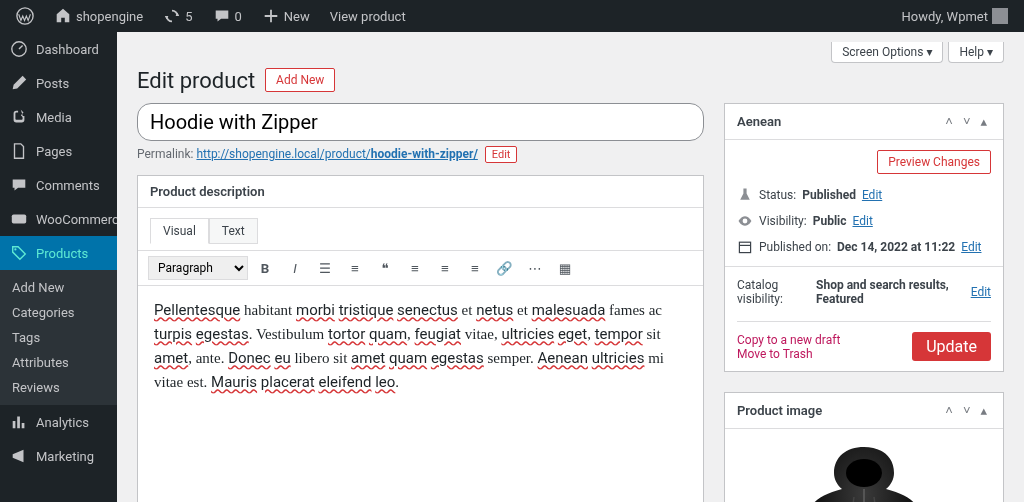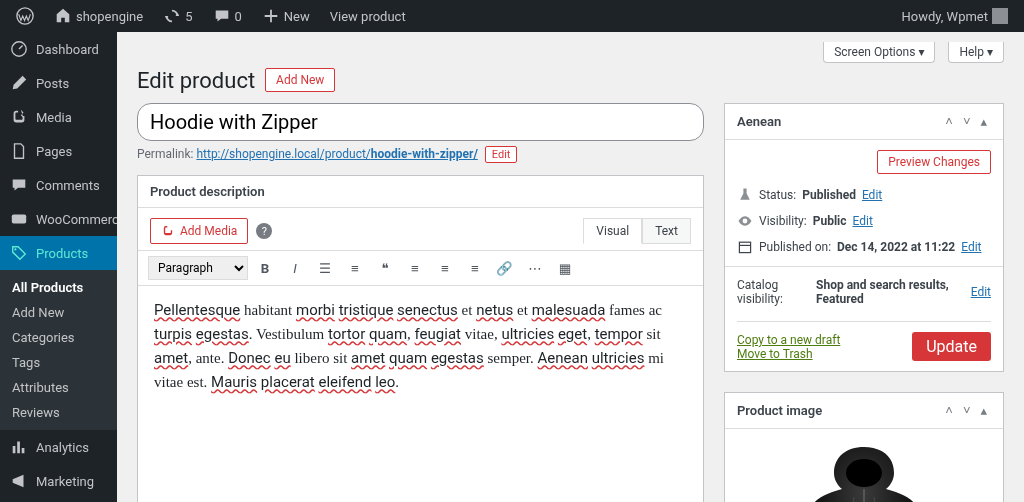--- a/index.html
+++ b/index.html
@@ -12,21 +12,21 @@
 .main{display:flex;height:calc(100vh - 32px)}
 .sidebar{width:117px;background:#1d2327;color:#c3c4c7;flex-shrink:0;overflow-y:auto}
 .menu-item{display:flex;align-items:center;gap:8px;padding:8px 10px;cursor:pointer;font-size:13px;position:relative}
 .menu-item.current{background:#0073aa;color:#5eead4}
 .menu-item.current::after{content:"";position:absolute;right:-8px;top:50%;margin-top:-8px;border:8px solid transparent;border-right-color:#f0f0f1}
 .menu-item .ic{width:18px;height:18px;fill:currentColor;flex-shrink:0}
 .submenu{background:#2c3338;padding:5px 0}
 .submenu-item{padding:5px 12px;cursor:pointer;font-size:13px}
 .submenu-item.current{color:#fff;font-weight:600}
 .content{flex:1;padding:10px 20px;overflow-y:auto}
-.screen-meta{display:flex;justify-content:flex-end;gap:13px;margin-bottom:5px}
+.screen-meta{display:flex;justify-content:flex-end;gap:5px;margin-bottom:5px}
 .screen-btn{background:#fff;border:1px solid #c3c4c7;border-top:0;padding:3px 10px;font-size:12px;cursor:pointer;border-radius:0 0 4px 4px}
 .page-header{display:flex;align-items:flex-start;gap:10px;margin-bottom:10px}
 .page-header h1{font-size:22px;font-weight:400;color:#1d2327}
 .page-header .btn-outline{border:1px solid #d63638;color:#d63638;padding:4px 10px;border-radius:2px;cursor:pointer;font-size:12px;background:#fff}
 .cols{display:flex;gap:20px}
 .col-main{flex:1}
 .col-side{width:280px;flex-shrink:0}
 .title-input{width:100%;font-size:20px;padding:6px 12px;border:1px solid #8c8f94;border-radius:14px;background:#fff;margin-bottom:6px}
 .permalink{font-size:12px;margin-bottom:14px;color:#646970}
 .permalink a{color:#2271b1;text-decoration:underline}
@@ -46,21 +46,21 @@
 .tinymce-bar select{font-size:12px;padding:3px 5px;border:1px solid #dcdcde;min-width:100px}
 .tinymce-bar button{width:26px;height:26px;border:none;background:transparent;cursor:pointer;color:#50575e;display:flex;align-items:center;justify-content:center}
 .editor-body{min-height:220px;padding:12px 16px;font-family:Georgia,serif;font-size:15px;line-height:1.6;color:#1d2327;border-top:1px solid #dcdcde}
 .editor-body .u{text-decoration:underline;text-decoration-color:#d63638;text-decoration-style:wavy}
 .help-ic{width:16px;height:16px;border-radius:50%;background:#787c82;color:#fff;display:inline-flex;align-items:center;justify-content:center;font-size:11px}
 .publish-row{padding:5px 0;font-size:12px;display:flex;align-items:center;gap:6px}
 .publish-row .ic{width:16px;height:16px;fill:#8c8f94}
 .publish-row a{color:#2271b1;text-decoration:underline;cursor:pointer}
 .preview-btn{float:right;border:1px solid #d63638;color:#d63638;padding:4px 10px;border-radius:2px;cursor:pointer;font-size:12px;background:#fff;margin-bottom:8px}
 .publish-actions{display:flex;justify-content:space-between;align-items:flex-end;margin-top:10px;padding-top:10px;border-top:1px solid #dcdcde}
-.publish-actions a{color:#4d7c0f;text-decoration:underline;font-size:12px;display:block;cursor:pointer}
+.publish-actions a{color:#be185d;font-size:12px;display:block;cursor:pointer}
 .update-btn{background:#d63638;color:#fff;border:none;padding:5px 14px;border-radius:3px;cursor:pointer;font-size:16px}
 .product-img{display:flex;justify-content:center;padding:10px}
 .hoodie{width:160px;height:180px}
 hr.sep{border:0;border-top:1px solid #dcdcde;margin:6px -12px}
 </style>
 </head>
 <body>
 
 <div class="topbar">
   <div class="topbar-left">
@@ -148,21 +148,20 @@
         <span>WooCommerce</span>
       </div>
     <div class="menu-item current">
         <svg class="ic" viewBox="0 0 20 20">
           <path d="M3 3h6l8 8-6 6-8-8z" fill="none" stroke="currentColor" stroke-width="1.5"></path>
           <circle cx="6" cy="6" r="1.2"></circle>
         </svg>
         <span>Products</span>
       </div>
     <div class="submenu">
-      <div class="submenu-item current">All Products</div>
       <div class="submenu-item">Add New</div>
       <div class="submenu-item">Categories</div>
       <div class="submenu-item">Tags</div>
       <div class="submenu-item">Attributes</div>
       <div class="submenu-item">Reviews</div>
     </div>
     <div class="menu-item">
         <svg class="ic" viewBox="0 0 20 20">
           <path d="M3 17V9h3v8zm5 0V4h3v13zm5 0v-6h3v6z"></path>
         </svg>
@@ -195,29 +194,20 @@
           <span>Permalink:</span>
           <a><span>http://shopengine.local/product/</span><b>hoodie-with-zipper/</b></a>
           <span class="edit-slug">Edit</span>
         </div>
 
         <div class="postbox">
           <div class="postbox-header">
               <h2>Product description</h2>
             </div>
           <div class="editor-toolbar">
-            <div style="display:flex;align-items:center;gap:8px">
-              <span class="add-media">
-                  <svg width="14" height="14" viewBox="0 0 20 20" fill="currentColor">
-                    <path d="M4 6a3 3 0 013-3h2v2H7a1 1 0 00-1 1v6a1 1 0 001 1h6a1 1 0 001-1V9h2v4a3 3 0 01-3 3H7a3 3 0 01-3-3z"></path>
-                  </svg>
-                  <span>Add Media</span>
-                </span>
-              <span class="help-ic">?</span>
-            </div>
             <div class="editor-tabs">
               <div class="editor-tab active">Visual</div>
               <div class="editor-tab">Text</div>
             </div>
           </div>
           <div class="tinymce-bar">
             <select><option>Paragraph</option></select>
             <button>
                 <b>B</b>
               </button>

